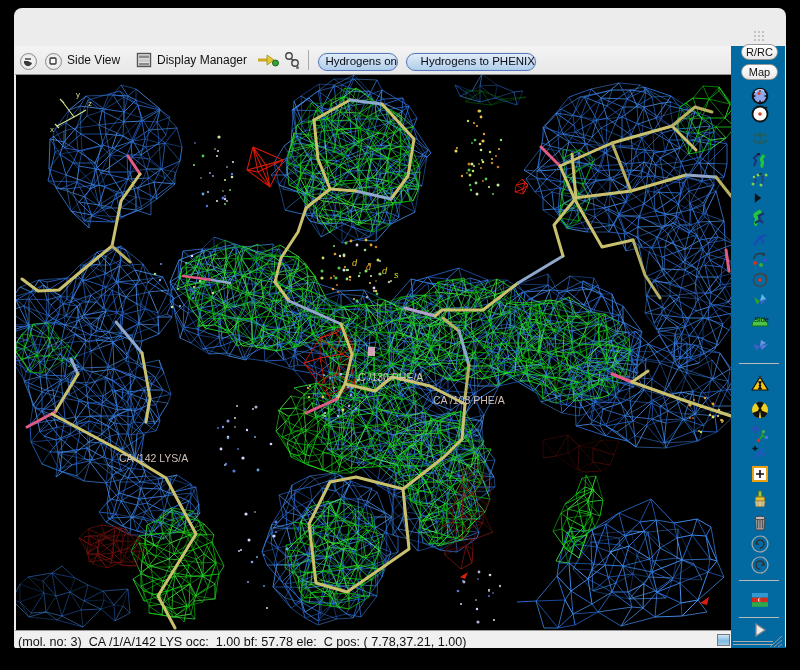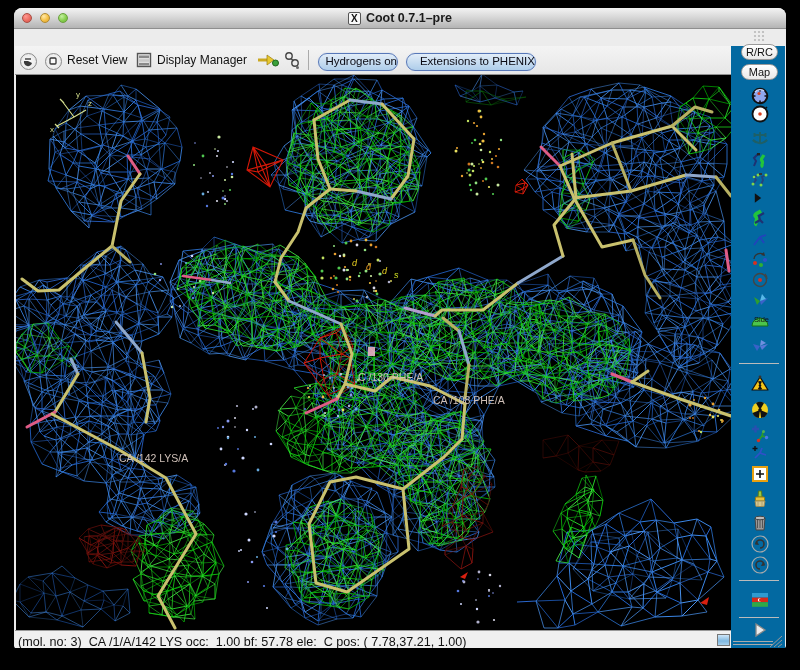--- a/index.html
+++ b/index.html
@@ -16,56 +16,50 @@
 .circbtn{position:absolute;top:7px;width:17px;height:17px;border:1.4px solid #8a8a8a;border-radius:50%;background:radial-gradient(#fdfdfd,#e2e2e2)}
 .tbtxt{position:absolute;top:7px;font-size:12px;color:#111}
 .pill{position:absolute;top:7px;height:18px;border:1.3px solid #5878b8;border-radius:9px;background:linear-gradient(#e2edf8,#aecdea);font-size:11.5px;color:#0a0a14;text-align:right;box-shadow:0 0 0 1px #e4e8ee}
 .rpill{position:absolute;z-index:5;width:37px;height:16px;border:1px solid #9a9a9a;border-radius:8px;background:linear-gradient(#ffffff,#e8e8e8);font-size:11px;color:#111;text-align:center;line-height:15px;box-shadow:inset 0 1px 0 #fff}
 #rpanel{position:absolute;left:717px;top:38px;width:54px;height:602px;background:#0369a1}
 .ric{position:absolute;left:19px}
 #status{position:absolute;left:1px;top:622px;width:716px;height:18px;background:#f0f0f0;border-top:1px solid #999;font-size:12.6px;color:#111;padding:4px 0 0 3px;white-space:nowrap;overflow:hidden}
 #grip{position:absolute;right:2px;bottom:1px;width:15px;height:13px}
 </style></head><body>
 <div id="win">
-<div id="title">
-<div class="tl" style="left:8px;background:radial-gradient(circle at 35% 30%,#ff9890,#ec6d62 55%,#d3584e);border:0.5px solid #a94e44"></div>
-<div class="tl" style="left:26px;background:radial-gradient(circle at 35% 30%,#ffe9a8,#f5c045 55%,#dba338);border:0.5px solid #b08a32"></div>
-<div class="tl" style="left:44px;background:radial-gradient(circle at 35% 30%,#c4f0a0,#87cf4e 55%,#6fb33e);border:0.5px solid #69a03c"></div>
-<span id="xicon">X</span><span class="t">Coot 0.7.1–pre</span>
-</div>
     <div id="toolbar">
 <div class="circbtn" style="left:5px"><svg width="14" height="14" viewBox="0 0 14 14">
           <path d="M7 7L3 7a4 4 0 0 0 8 2z" fill="#3a3a3a"></path>
           <path d="M4 5h6" stroke="#3a3a3a" stroke-width="1.4"></path>
         </svg></div>
 <div class="circbtn" style="left:30px"><svg width="14" height="14" viewBox="0 0 14 14">
           <rect x="4" y="4" width="6" height="6" rx="1" fill="none" stroke="#333" stroke-width="1.3"></rect>
         </svg></div>
-<span class="tbtxt" style="left:52px">Reset View</span>
+<span class="tbtxt" style="left:52px">Side View</span>
 <svg style="position:absolute;left:121px;top:6px" width="16" height="16" viewBox="0 0 16 16">
         <rect x="1.5" y="1.5" width="13" height="13" fill="#e8e8e8" stroke="#555" stroke-width="1.4"></rect>
         <rect x="3" y="3.5" width="10" height="2.6" fill="#8a8a8a"></rect>
         <rect x="3" y="7.2" width="10" height="2.6" fill="#c8c8c8"></rect>
         <rect x="3" y="10.9" width="10" height="2.6" fill="#8a8a8a"></rect>
       </svg>
 <span class="tbtxt" style="left:142px">Display Manager</span>
 <svg style="position:absolute;left:241px;top:7px" width="24" height="14" viewBox="0 0 24 14">
         <path d="M2 7h12" stroke="#caa820" stroke-width="3"></path>
         <path d="M11 2l7 5l-7 5z" fill="#e8c830" stroke="#9a7d10" stroke-width="0.7"></path>
         <circle cx="19.5" cy="10" r="3" fill="#3aa03a" stroke="#1c641c"></circle>
       </svg>
 <svg style="position:absolute;left:268px;top:4px" width="18" height="20" viewBox="0 0 18 20">
         <circle cx="6" cy="6" r="3.2" fill="none" stroke="#444" stroke-width="1.4"></circle>
         <circle cx="12" cy="13" r="3.2" fill="none" stroke="#444" stroke-width="1.4"></circle>
         <path d="M8 8.5l2.5 2.5" stroke="#444" stroke-width="1.4"></path>
         <circle cx="14.5" cy="17.5" r="1.5" fill="#666"></circle>
       </svg>
 <div style="position:absolute;left:293px;top:4px;width:1px;height:20px;background:#aaa"></div>
 <div class="pill" style="left:303px;width:80px;line-height:15px">Hydrogens on</div>
-<div class="pill" style="left:391px;width:130px;line-height:15px">Extensions to PHENIX</div>
+<div class="pill" style="left:391px;width:130px;line-height:15px">Hydrogens to PHENIX</div>
 </div>
 
 <svg style="position:absolute;left:739px;top:22px" width="12" height="12" viewBox="0 0 12 12">
       <g fill="#b9b9b9">
         <circle cx="2" cy="2" r="1.1"></circle>
         <circle cx="6" cy="2" r="1.1"></circle>
         <circle cx="10" cy="2" r="1.1"></circle>
         <circle cx="2" cy="6" r="1.1"></circle>
         <circle cx="6" cy="6" r="1.1"></circle>
         <circle cx="10" cy="6" r="1.1"></circle>

